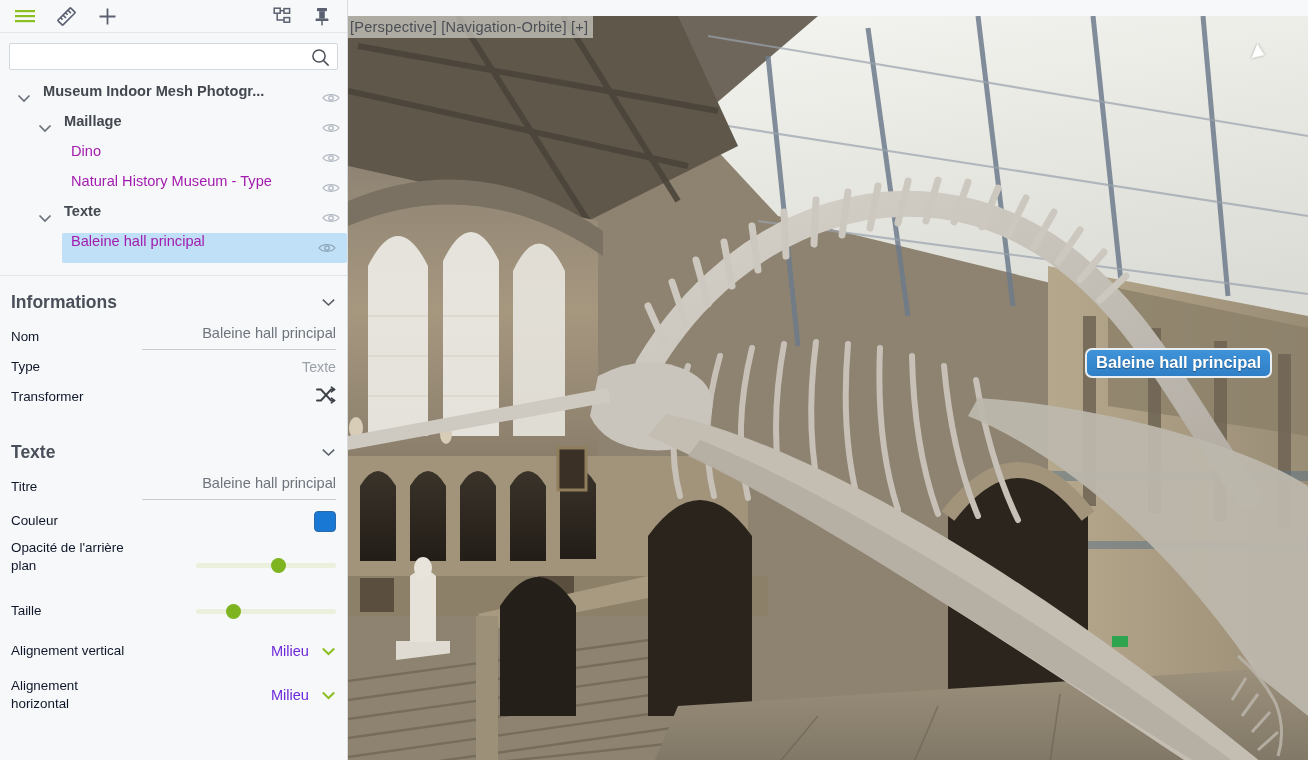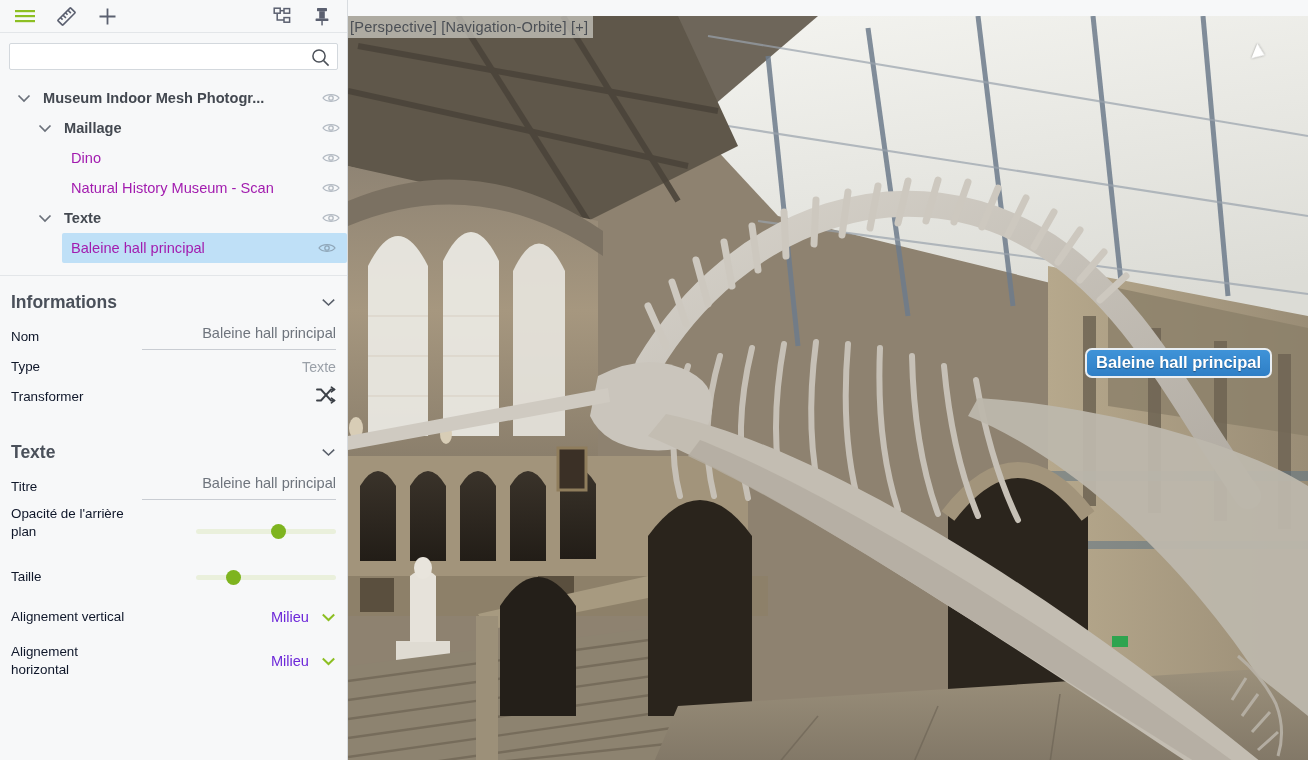--- a/index.html
+++ b/index.html
@@ -43,21 +43,21 @@
   .search-box input {
     flex: 1; height: 100%; border: 0; outline: none; background: transparent;
     font-family: "Liberation Sans", sans-serif; font-size: 13px;
     color: #4a4f57; padding: 0 30px 0 8px;
   }
   .search-icon-holder { position: absolute; right: 7px; top: 4px; }
 
   
   .tree { padding-top: 4px; }
   .tree-row {
-    height: 30px; display: flex; align-items: center;
+    height: 30px; display: flex; 
     padding-right: 6px; cursor: pointer; position: relative;
   }
   .tree-row.selected { background: #bfe0f7; }
   .tree-row .twist {
     width: 22px; display: flex; align-items: center; justify-content: center;
     flex: 0 0 22px;
   }
   .tree-label {
     font-size: 14.6px; color: #a21caf; white-space: nowrap;
     overflow: hidden; text-overflow: ellipsis; flex: 1;
@@ -248,21 +248,21 @@
         <span class="tree-label" style="margin-left:71px">Dino</span>
         <span class="eye">
           <svg width="18" height="12" viewBox="0 0 18 12" fill="none" stroke="#b2b9c2" stroke-width="1.3">
               <path d="M1 6 C4 1.6 14 1.6 17 6 C14 10.4 4 10.4 1 6Z"></path>
               <circle cx="9" cy="6" r="2.2"></circle>
             </svg>
         </span>
       </div>
 
       <div class="tree-row">
-        <span class="tree-label" style="margin-left:71px">Natural History Museum - Scan</span>
+        <span class="tree-label" style="margin-left:71px">Natural History Museum - Type</span>
         <span class="eye">
           <svg width="18" height="12" viewBox="0 0 18 12" fill="none" stroke="#b2b9c2" stroke-width="1.3">
               <path d="M1 6 C4 1.6 14 1.6 17 6 C14 10.4 4 10.4 1 6Z"></path>
               <circle cx="9" cy="6" r="2.2"></circle>
             </svg>
         </span>
       </div>
 
       <div class="tree-row">
         <span class="twist" style="margin-left:34px">
@@ -342,20 +342,26 @@
         </span>
       </div>
 
       <div class="prop-row">
         <span class="prop-label">Titre</span>
         <span class="prop-value">
           <span class="field-underline">Baleine hall principal</span>
         </span>
       </div>
 
+      <div class="prop-row" style="margin-top:4px">
+        <span class="prop-label">Couleur</span>
+        <span class="prop-value">
+          <span class="swatch" style="background: rgb(24, 120, 212);"></span>
+        </span>
+      </div>
 
       <div class="prop-row" style="margin-top:2px; align-items:flex-start">
         <span class="prop-label" style="max-width:140px">Opacité de l'arrière plan</span>
         <span class="prop-value" style="align-self:center; margin-top:16px">
           <span class="slider">
             <span class="track"></span>
             <span class="knob" id="knob-opacite" style="left: 75px; background: rgb(126, 180, 31);"></span>
           </span>
         </span>
       </div>

